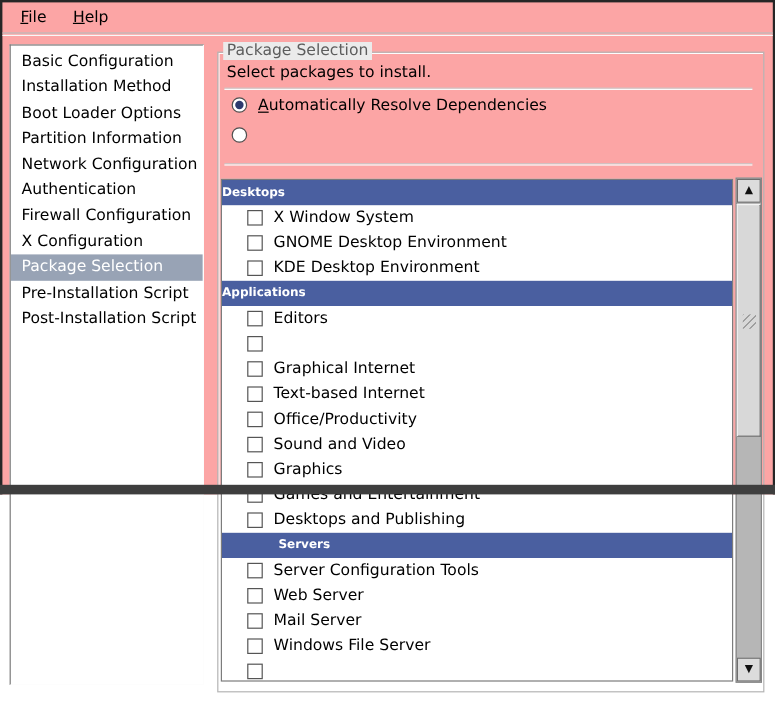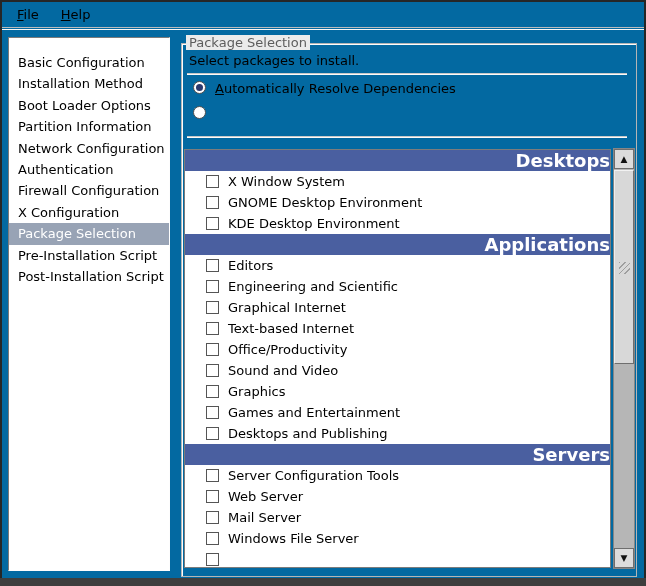--- a/index.html
+++ b/index.html
@@ -1,32 +1,32 @@
 <!DOCTYPE html>
 <html><head>
 <meta charset="utf-8">
 <style>
   * { margin:0; padding:0; box-sizing:border-box; }
   html,body { width:646px; height:586px; overflow:hidden; }
   body { font-family:"DejaVu Sans","Liberation Sans",sans-serif; font-size:13px; color:#000; }
 
-  .window { position:relative; width:646px; height:586px; background:#0369a1;
+  .window { position:relative; width:646px; height:412px; background:#fca5a5;
             border:2px solid #262626; border-bottom:none; }
   .bottom-edge { position:absolute; left:-2px; right:-2px; bottom:0; height:8px; background:#3e3e3e; }
 
   
   .menubar { position:absolute; top:0; left:0; right:0; height:25px; display:flex; align-items:center; padding-left:4px; }
   .menu-item { padding:3px 11px; cursor:default; }
   .menu-sep { position:absolute; top:25px; left:0; right:0; height:3px;
               border-top:1px solid #bcbcbc; border-bottom:1px solid #f8f8f8; }
   .mn { text-decoration:underline; }
 
   
   .sidebar { position:absolute; left:6px; top:35px; width:162px; height:534px; background:#fff;
-             border:1px solid; border-color:#7a7a7a #fdfdfd #fdfdfd #7a7a7a; padding-top:14px; overflow:hidden; }
+             border:1px solid; border-color:#7a7a7a #fdfdfd #fdfdfd #7a7a7a; padding-top:3px; overflow:hidden; }
   .side-item { height:21.4px; line-height:21.4px; padding-left:9px; white-space:nowrap; }
   .side-item.selected { background:#98a3b5; color:#fff; }
 
   
   .frame { position:absolute; left:179px; top:41px; width:456px; height:534px;
            border:1px solid #b5b5b5; box-shadow:inset 1px 1px 0 #fdfdfd; }
   .frame-label { position:absolute; top:-9px; left:4px; background:#ebebeb; padding:0 3px;
                  color:#5d5d5d; font-size:13px; }
   .subtitle { position:absolute; left:7px; top:9px; }
 
@@ -37,22 +37,22 @@
   .radio-row { position:absolute; left:11px; height:20px; display:flex; align-items:flex-start; }
   .radio-row.r0 { top:37px; } .radio-row.r1 { top:62px; }
   .radio { width:13px; height:13px; border-radius:50%; border:1px solid #4e4e4e; background:#fff;
            margin-right:9px; position:relative; flex:none; }
   .radio.sel::after { content:""; position:absolute; left:2px; top:2px; width:7px; height:7px;
                       border-radius:50%; background:#2c3a6e; }
 
   
   .pkg-list { position:absolute; left:2px; top:105px; width:427px; height:419px; background:#fff;
               border:1px solid #7c7c7c; overflow:hidden; }
-  .group-header { height:21px; line-height:21px; color:#fff; font-weight:bold; font-size:18px;
-                  text-align:right; }
+  .group-header { height:21px; line-height:21px; color:#fff; font-weight:bold; font-size:10px;
+                  text-align:left; }
   .pkg-row { height:21px; display:flex; align-items:center; padding-left:21px; }
   .checkbox { width:13px; height:13px; border:1px solid #555; background:#fff; margin-right:9px; flex:none; }
   .pkg-label { white-space:nowrap; }
 
   
   .scrollbar { position:absolute; left:431px; top:104px; width:22px; height:421px;
                background:#b6b6b6; border:1px solid #868686; }
   .scroll-btn { position:absolute; left:0; width:20px; height:20px; background:#dcdcdc;
                 border:1px solid #6e6e6e; display:flex; align-items:center; justify-content:center; }
   .scroll-btn.up { top:0; } .scroll-btn.down { bottom:0; }
@@ -117,21 +117,20 @@
           <span class="checkbox"></span>
           <span class="pkg-label">KDE Desktop Environment</span>
         </div>
         <div class="group-header" style="background: rgb(74, 95, 160); color: rgb(255, 255, 255);">Applications</div>
         <div class="pkg-row">
           <span class="checkbox"></span>
           <span class="pkg-label">Editors</span>
         </div>
         <div class="pkg-row">
           <span class="checkbox"></span>
-          <span class="pkg-label">Engineering and Scientific</span>
         </div>
         <div class="pkg-row">
           <span class="checkbox"></span>
           <span class="pkg-label">Graphical Internet</span>
         </div>
         <div class="pkg-row">
           <span class="checkbox"></span>
           <span class="pkg-label">Text-based Internet</span>
         </div>
         <div class="pkg-row">

